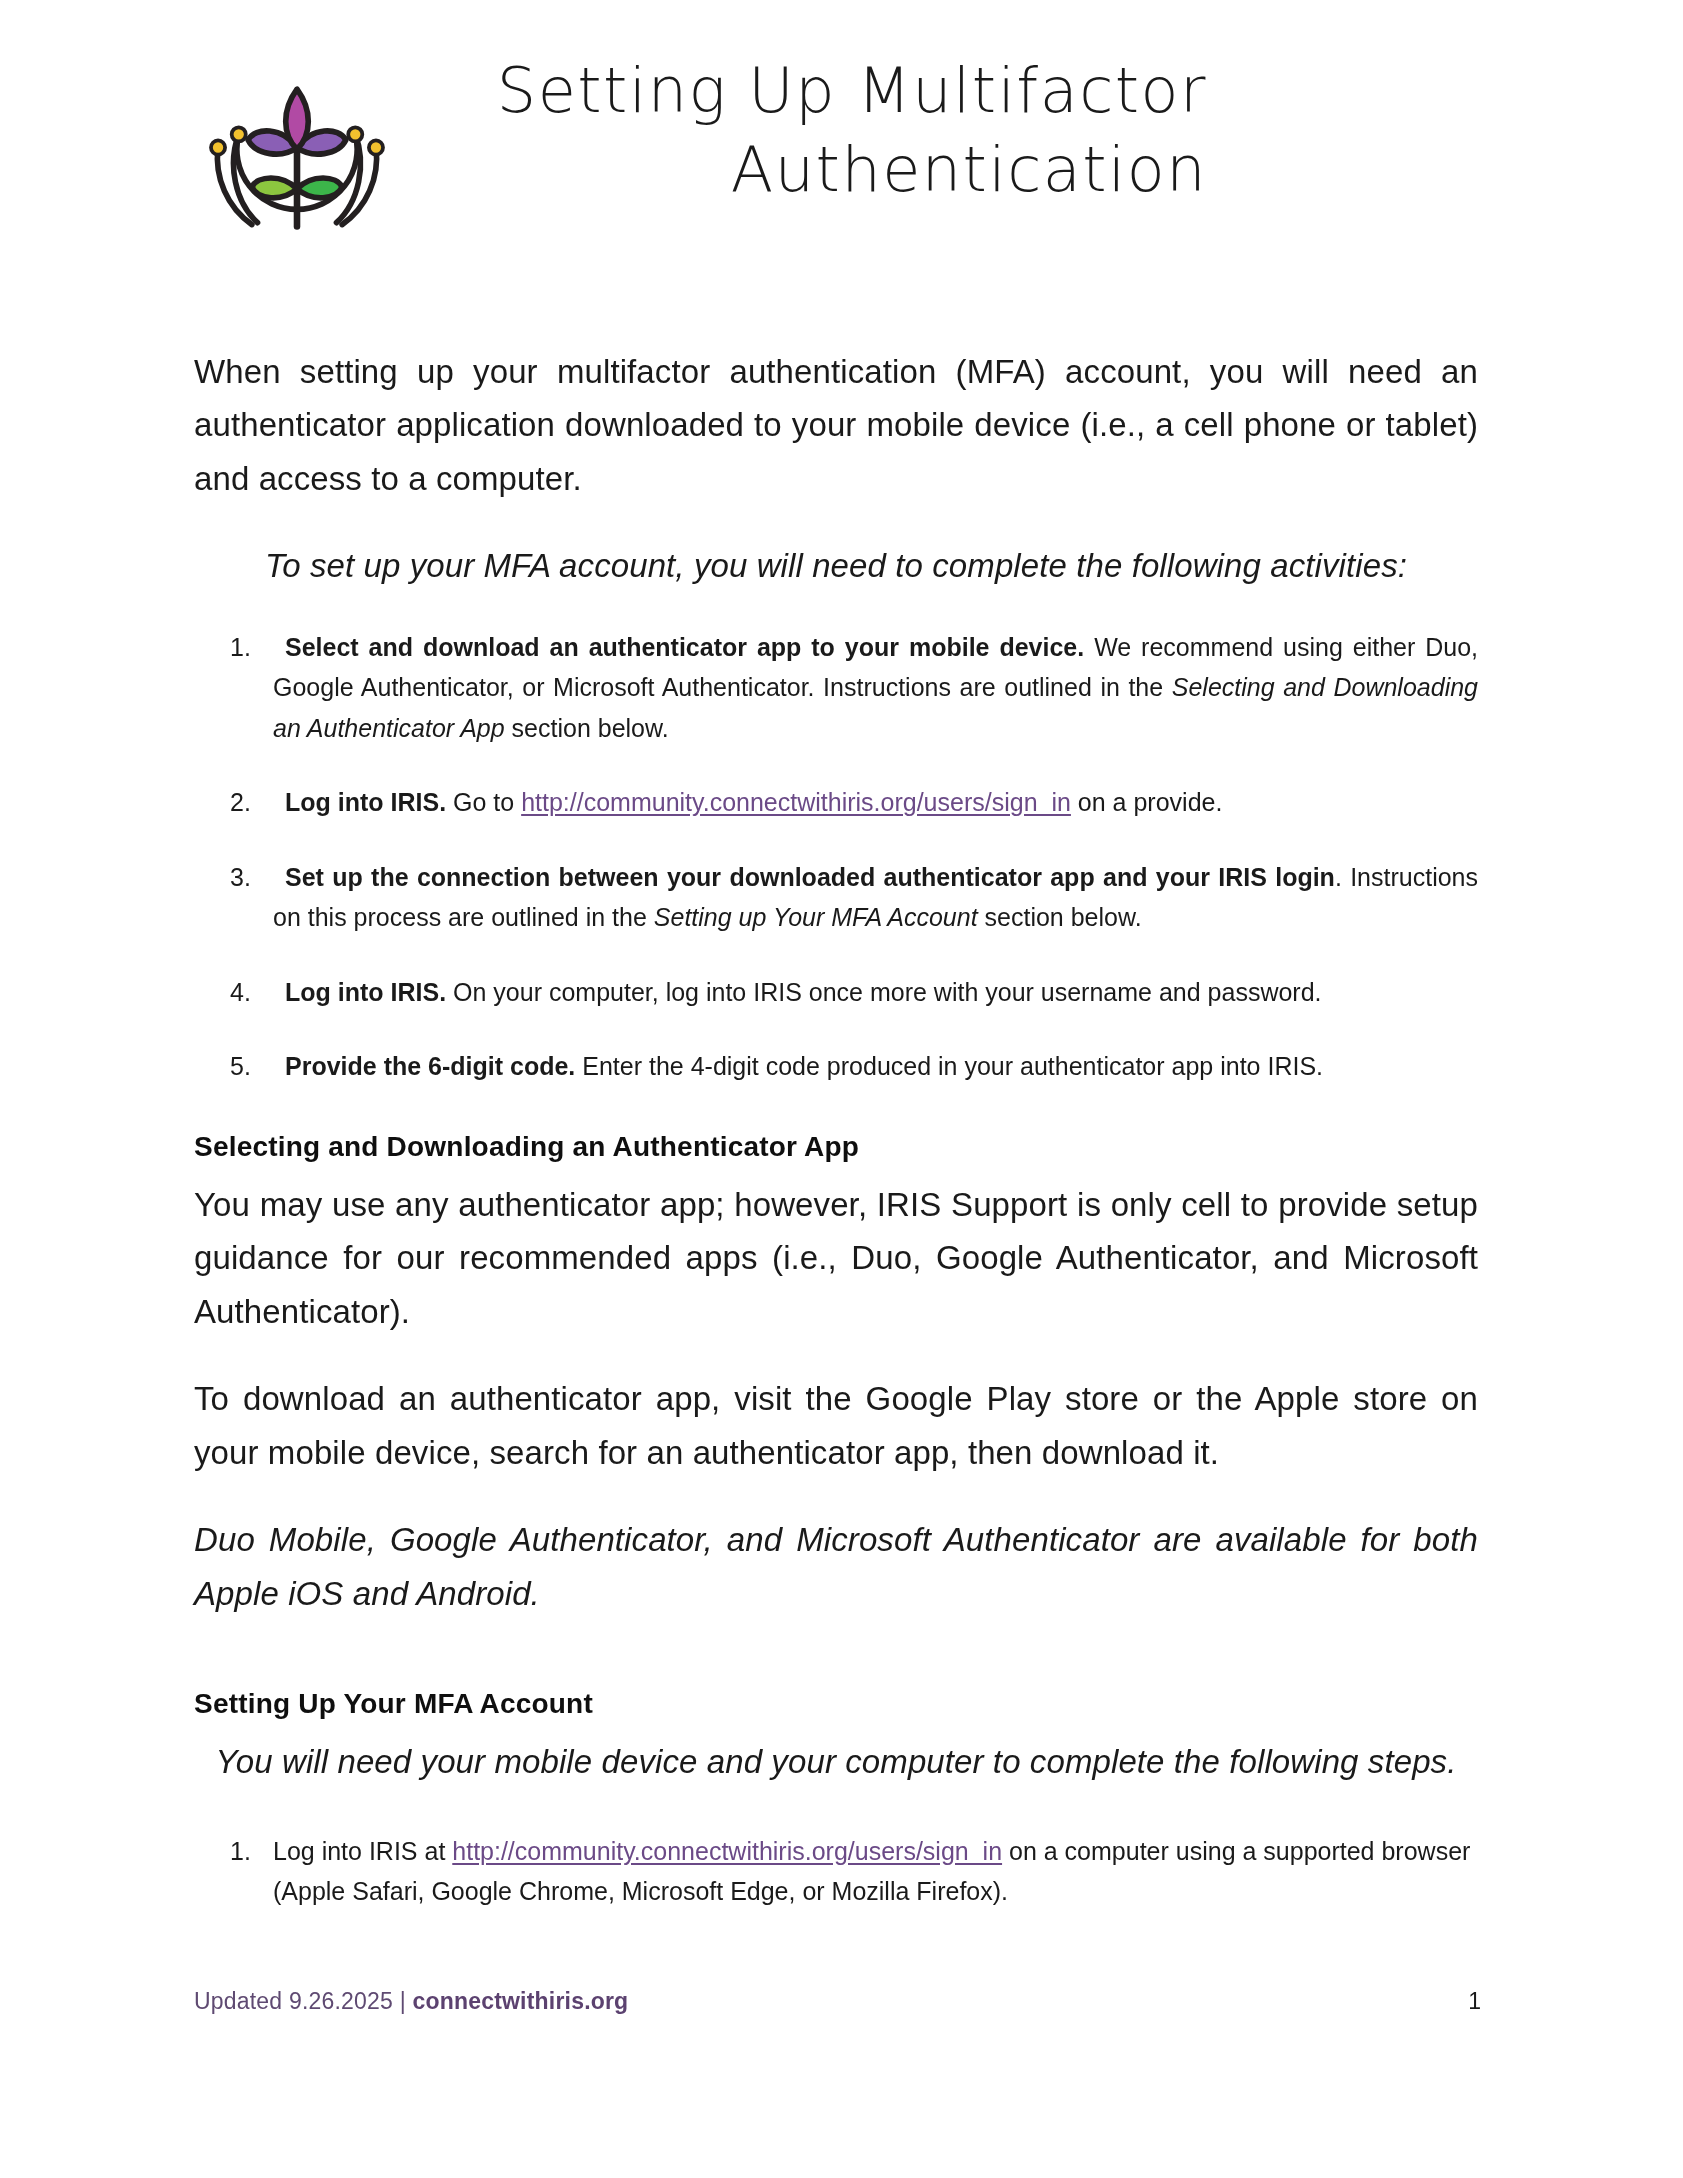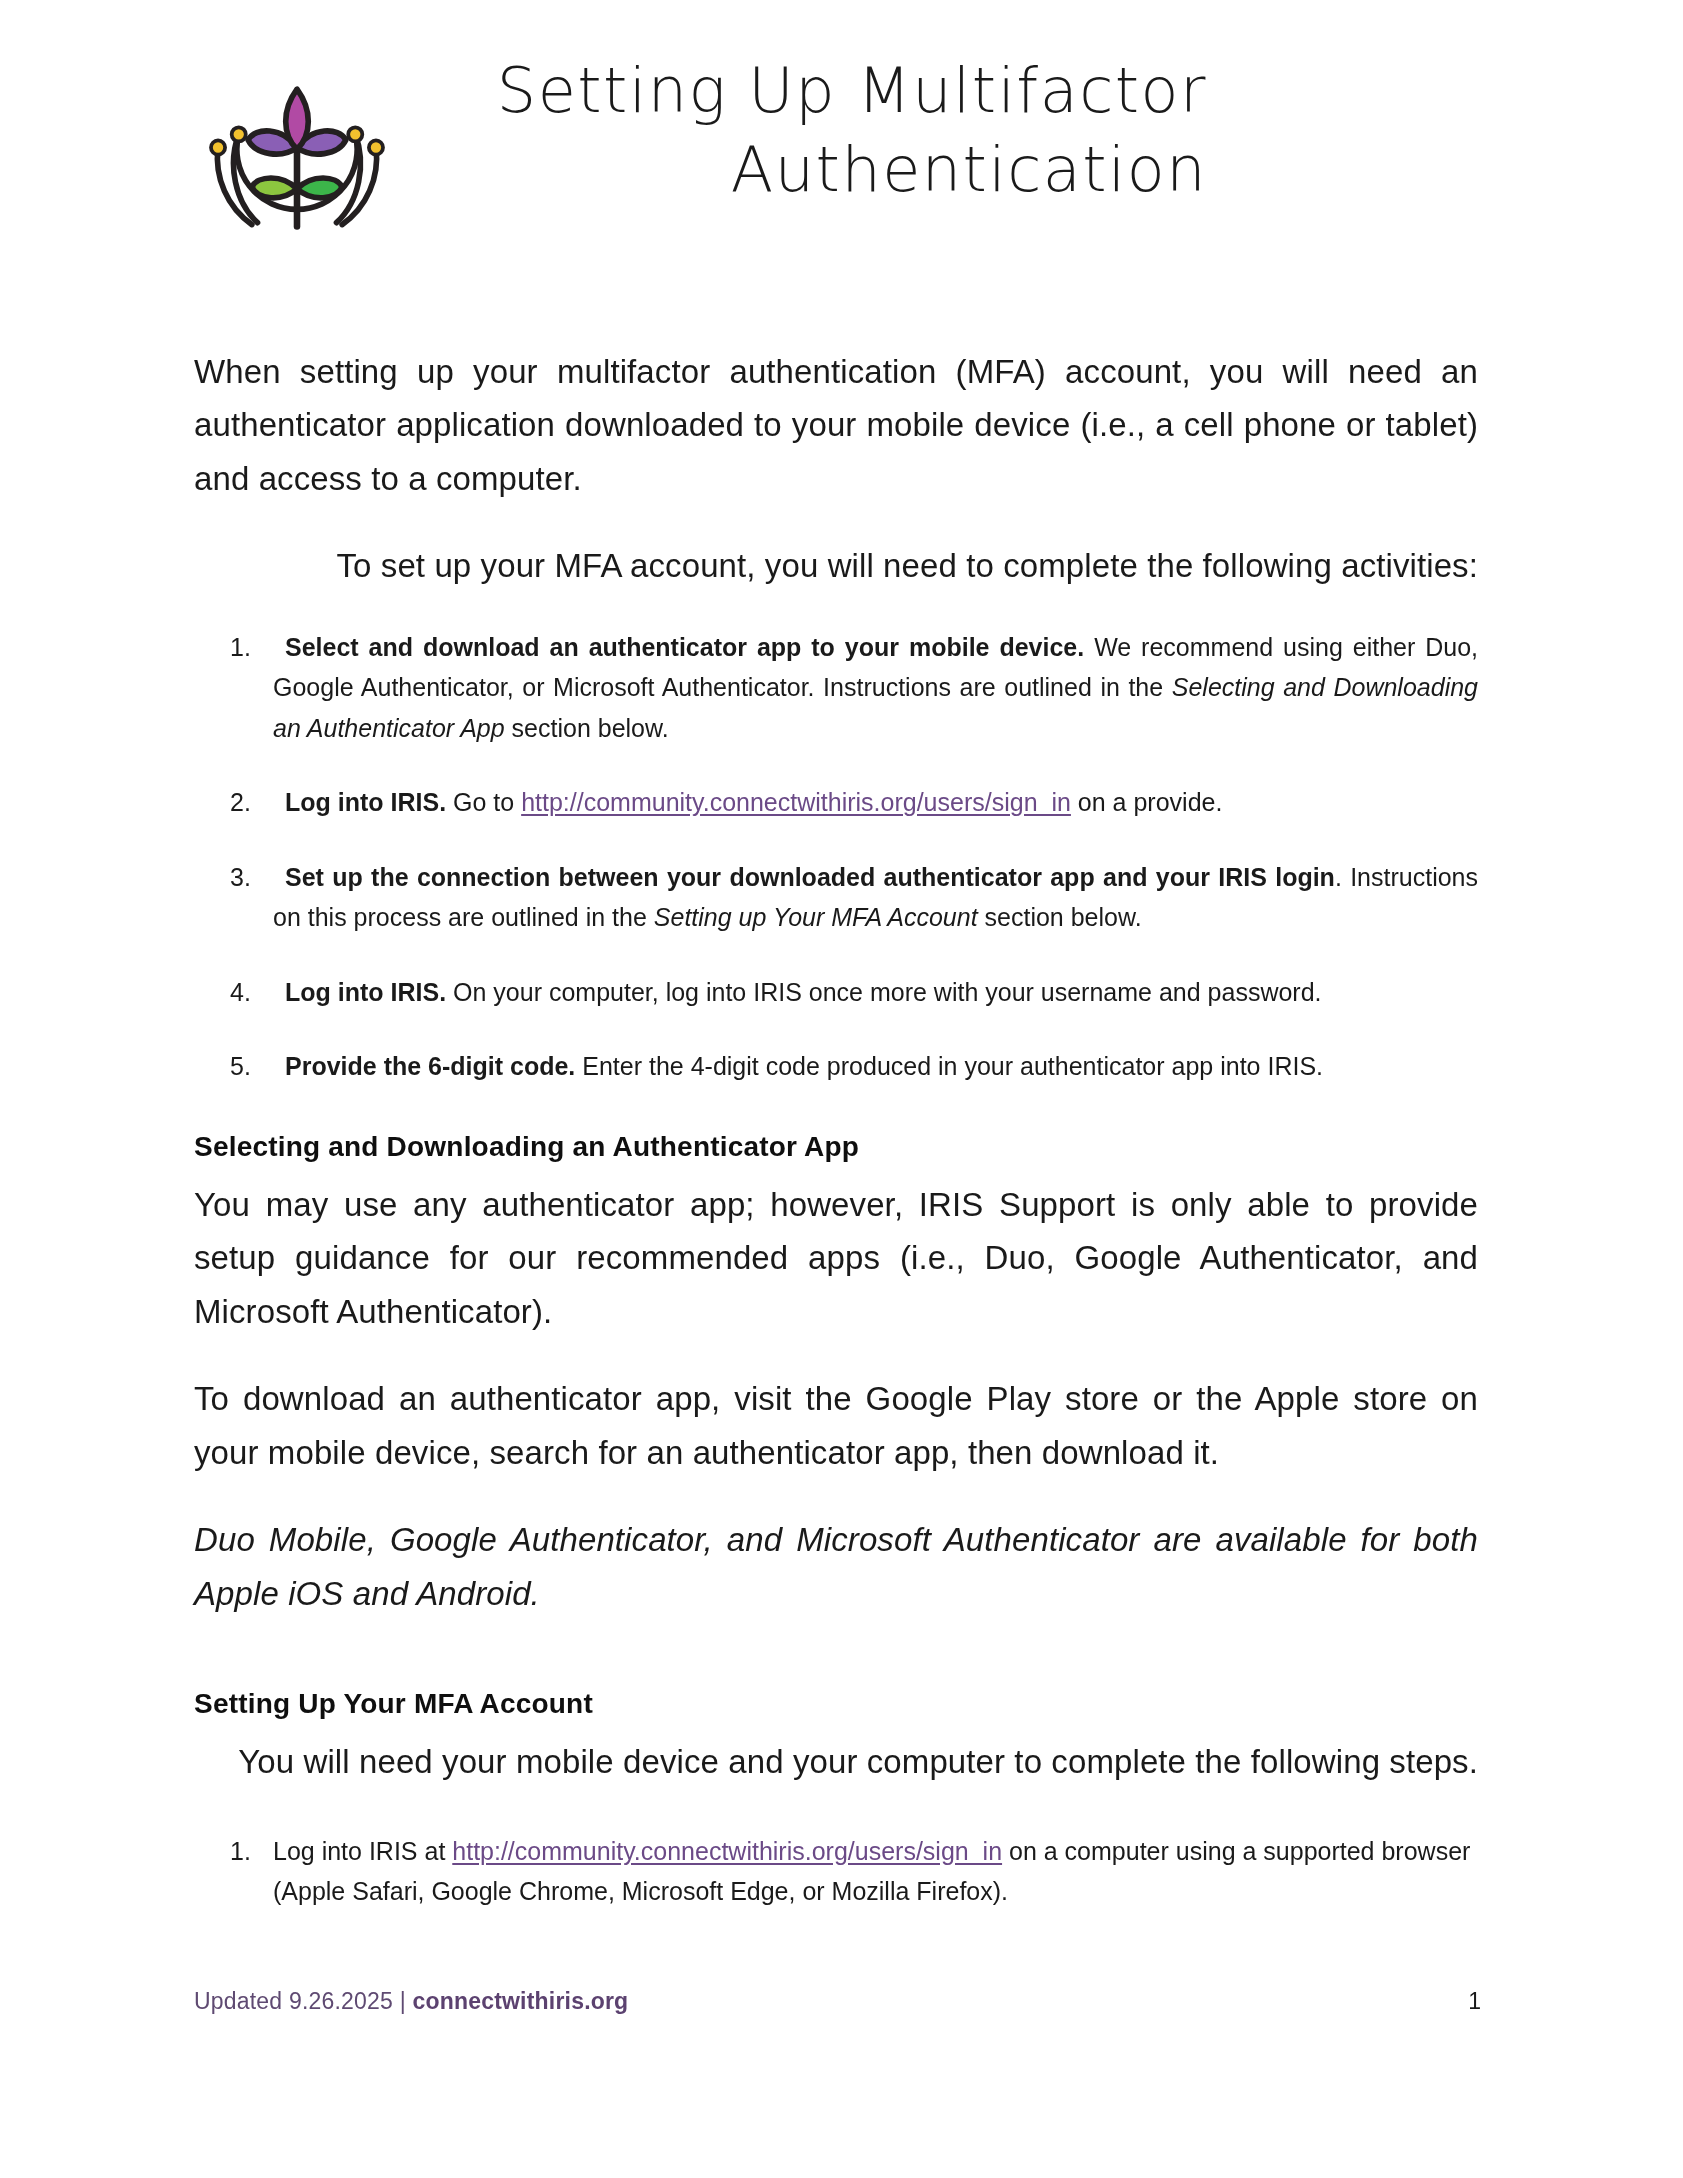--- a/index.html
+++ b/index.html
@@ -66,21 +66,21 @@
   }
 
   p.para {
     margin: 0 0 34px 0;
     font-size: 33px;
     line-height: 1.62;
     text-align: justify;
     color: #1a1a1a;
     letter-spacing: 0.1px;
   }
-  p.para.nojust { text-align: right; }
+  p.para.nojust { text-align: center; font-style: italic; }
   p.para.italic { font-style: italic; }
   p.tight { margin-bottom: 42px; }
 
   
   ol.numlist {
     margin: 0;
     padding: 0;
     list-style: none;
     counter-reset: li;
   }
@@ -225,21 +225,21 @@
         <span class="marker">5.</span>
         <span class="b">Provide the 6-digit code.</span><span> Enter the 4-digit code produced in your authenticator app into IRIS.</span>
       </li>
 
     </ol>
 
     <div class="sec-gap"></div>
 
     <h2 class="section">Selecting and Downloading an Authenticator App</h2>
 
-    <p class="para">You may use any authenticator app; however, IRIS Support is only able to provide setup guidance for our recommended apps (i.e., Duo, Google Authenticator, and Microsoft Authenticator).</p>
+    <p class="para">You may use any authenticator app; however, IRIS Support is only cell to provide setup guidance for our recommended apps (i.e., Duo, Google Authenticator, and Microsoft Authenticator).</p>
 
     <p class="para">To download an authenticator app, visit the Google Play store or the Apple store on your mobile device, search for an authenticator app, then download it.</p>
 
     <p class="para italic">Duo Mobile, Google Authenticator, and Microsoft Authenticator are available for both Apple iOS and Android.</p>
 
     <div class="sec-gap-sm"></div>
 
     <h2 class="section">Setting Up Your MFA Account</h2>
 
     <p class="para nojust tight">You will need your mobile device and your computer to complete the following steps.</p>

